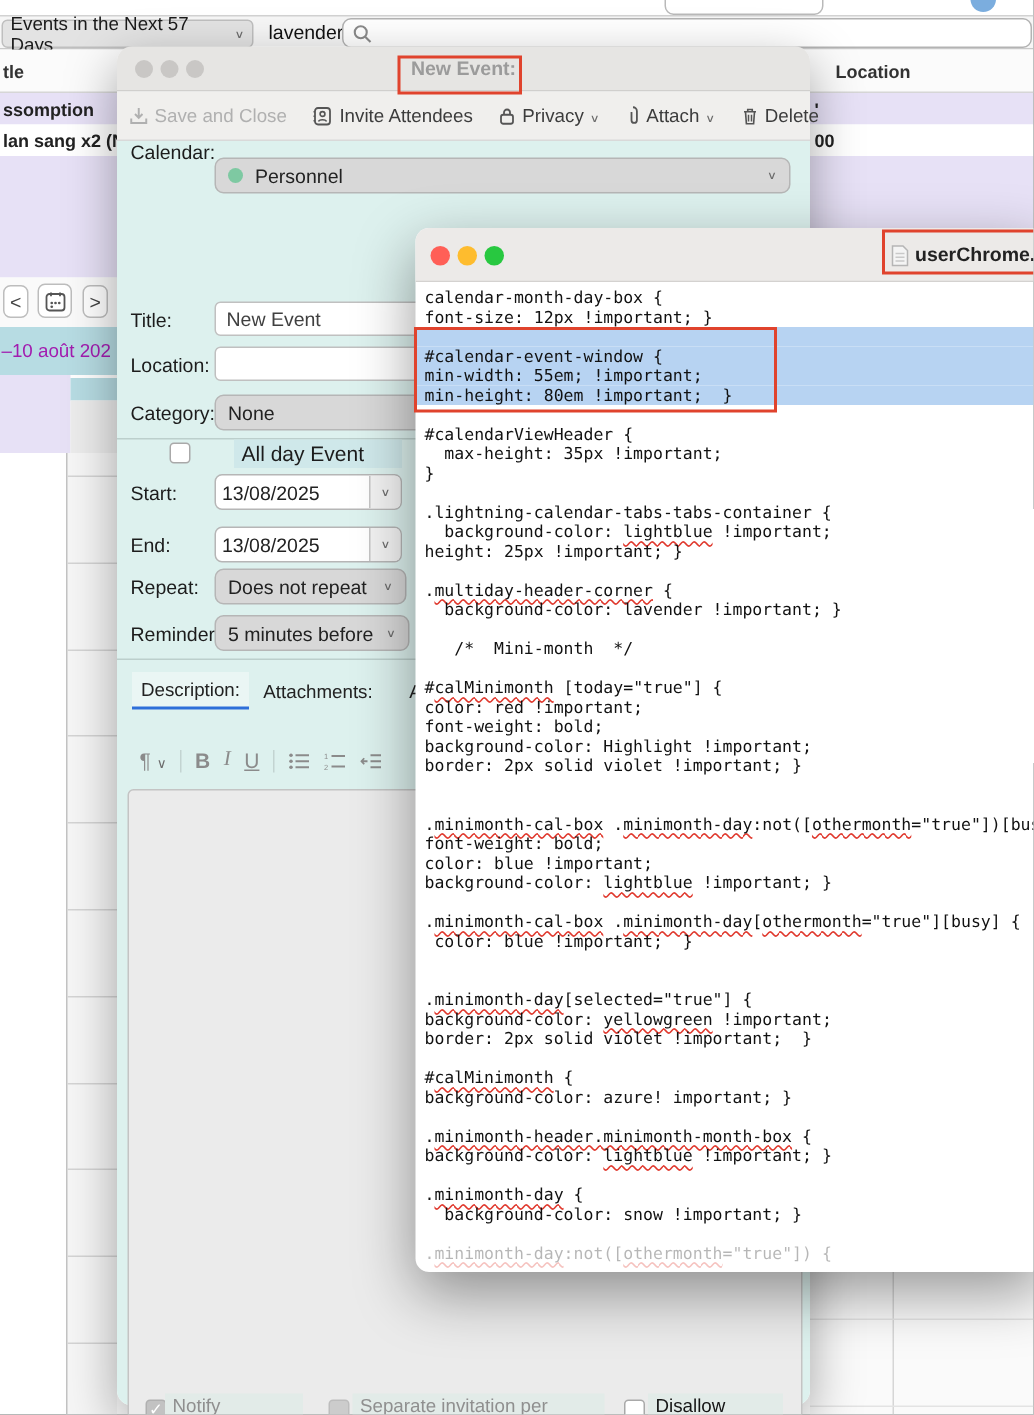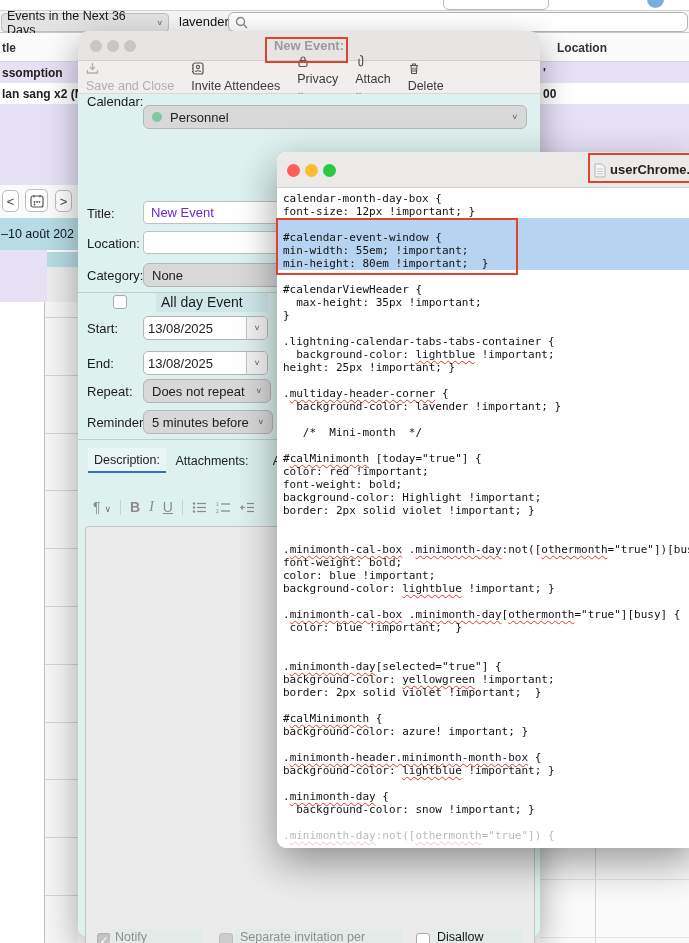--- a/index.html
+++ b/index.html
@@ -16,51 +16,51 @@
   .contain-lbl{left:179px;top:3px;font-size:13px;color:#111;}
   .search-box{left:228px;top:1px;width:460px;height:20px;background:#fff;border:1px solid #b3b3b3;border-radius:6px;display:flex;align-items:center;padding-left:6px;box-sizing:border-box;}
   .hdr-row{left:0;top:33px;width:689px;height:29px;background:#fbfbfb;border-bottom:1px solid #d6d6d6;box-sizing:border-box;font-size:12px;font-weight:600;color:#333;}
   .hdr-row span{position:absolute;top:8px;}
   .lrow{left:0;width:689px;height:21px;font-size:12px;font-weight:700;color:#222;}
   .lrow span{position:absolute;top:4px;}
   .lavender{background:#e7e1f6;}
   .nav-row{left:0;top:185px;width:78px;height:33px;background:#fafafa;}
   .navbtn{position:absolute;background:#fff;border:1px solid #bdbdbd;border-radius:5px;color:#444;font-size:13px;
     display:flex;align-items:center;justify-content:center;box-sizing:border-box;}
-  .datebar{left:0;top:218px;width:78px;height:32px;background:#b7dce3;font-size:12.5px;color:#0f172a;
+  .datebar{left:0;top:218px;width:78px;height:32px;background:#b7dce3;font-size:12.5px;color:#a21caf;
     line-height:32px;white-space:nowrap;overflow:hidden;padding-left:1px;box-sizing:border-box;}
   .corner{left:0;top:250px;width:47px;height:52px;background:#e7e1f6;}
   .headcol-a{left:47px;top:252px;width:31px;height:15px;background:#b7dce3;}
   .headcol-b{left:47px;top:267px;width:31px;height:35px;background:#ececec;}
   .time-gutter{left:0;top:302px;width:44px;height:641px;background:#b9dae3;}
   .time-label{position:absolute;right:3px;width:40px;text-align:right;font-size:11.5px;color:#2e2e2e;}
   .day-col{left:44px;top:302px;width:34px;height:641px;background:#f6f6f6;border-left:1px solid #c2c2c2;box-sizing:border-box;}
   .hour-line{position:absolute;left:0;width:100%;height:1px;background:#d4d4d4;}
   .br-region{left:540px;top:848px;width:149px;height:95px;background:#fafafa;}
   .vline{position:absolute;width:1px;background:#d6d6d6;}
   .hline{position:absolute;height:1px;background:#e3e3e3;}
   
   #dialog{left:78px;top:31px;width:462px;height:906px;border-radius:10px;box-shadow:0 12px 34px rgba(0,0,0,.35);}
   .dlg-titlebar{left:0;top:0;width:100%;height:30px;background:#e6e5e3;border-radius:10px 10px 0 0;border-bottom:1px solid #d0cfcd;box-sizing:border-box;}
   .tl{position:absolute;top:9px;width:12px;height:12px;border-radius:50%;}
   .tl.gray{background:#c9c7c5;}
   .dlg-title{width:100%;text-align:center;line-height:30px;font-size:13px;font-weight:700;color:#9b9b9b;}
   .dlg-toolbar{left:0;top:30px;width:100%;height:33px;background:#f0efed;border-bottom:1px solid #d9d9d9;box-sizing:border-box;
     display:flex;align-items:center;padding-left:8px;gap:17px;}
-  .tb-btn{display:flex;align-items:flex-start;gap:4px;font-size:12.5px;color:#3c3c3c;white-space:nowrap;flex-direction:column;}
+  .tb-btn{display:flex;align-items:flex-end;gap:4px;font-size:12.5px;color:#3c3c3c;white-space:nowrap;}
   .tb-btn.disabled{color:#b0b0b0;}
   .tb-btn svg{display:block;}
   .chev{font-size:9px;color:#6b6b6b;transform:scaleY(.8);}
   .dlg-body{left:0;top:63px;width:100%;height:843px;background:#ddf1ee;border-radius:0 0 10px 10px;}
   .f-label{position:absolute;left:9px;font-size:13px;color:#1c1c1c;}
   .f-ctl{position:absolute;left:65px;box-sizing:border-box;font-size:13px;color:#222;display:flex;align-items:center;}
   .ctl-gray{background:#d8d8d8;border:1px solid #b6b6b6;border-radius:6px;padding:0 8px;justify-content:space-between;}
   .ctl-white{background:#fff;border:1px solid #c0c0c0;border-radius:4px;padding:0 7px;}
   .dot{width:10px;height:10px;border-radius:50%;background:#7ec9a2;margin-right:8px;flex:0 0 auto;}
-  .ph{color:#6d28d9;}
+  .ph{color:#404040;}
   .sep{position:absolute;left:0;width:100%;height:1px;background:#bccfcc;}
   .cb{position:absolute;width:14px;height:14px;background:#fff;border:1px solid #a9a9a9;border-radius:3px;box-sizing:border-box;}
   .cb.checked-dis{background:#c2c2c2;border-color:#b0b0b0;color:#fff;font-size:11px;line-height:12px;text-align:center;}
   .cb.dis{background:#cccccc;border-color:#bdbdbd;}
   .lbl-strip{position:absolute;box-sizing:border-box;font-size:14px;padding:1px 5px;}
   .datebox{background:#fff;border:1px solid #b6b6b6;border-radius:5px;padding:0;overflow:hidden;}
   .datebox .val{padding:0 4px;flex:1;}
   .datebox .dd{width:20px;align-self:stretch;border-left:1px solid #c4c4c4;display:flex;align-items:center;justify-content:center;background:#f2f2f2;}
   .tab{position:absolute;font-size:12.5px;color:#222;display:flex;align-items:center;justify-content:center;box-sizing:border-box;}
   .tab.active{background:rgba(255,255,255,.38);border-bottom:2px solid #2e6fd9;}
@@ -92,21 +92,21 @@
 
 <div id="screen">
 
   <div class="abs topstrip">
     <div class="abs topfield"></div>
     <div class="abs bluecirc"></div>
   </div>
 
   <div class="abs toolbar-row">
     <div class="abs filter-btn">
-      <span>Events in the Next 36 Days</span>
+      <span>Events in the Next 57 Days</span>
       <span class="chev">∨</span>
     </div>
     <span class="abs contain-lbl">lavender</span>
     <div class="abs search-box">
       <svg width="13" height="13" viewBox="0 0 13 13">
         <circle cx="5.5" cy="5.5" r="4" fill="none" stroke="#8a8a8a" stroke-width="1.4"></circle>
         <line x1="8.6" y1="8.6" x2="12" y2="12" stroke="#8a8a8a" stroke-width="1.4"></line>
       </svg>
     </div>
   </div>

